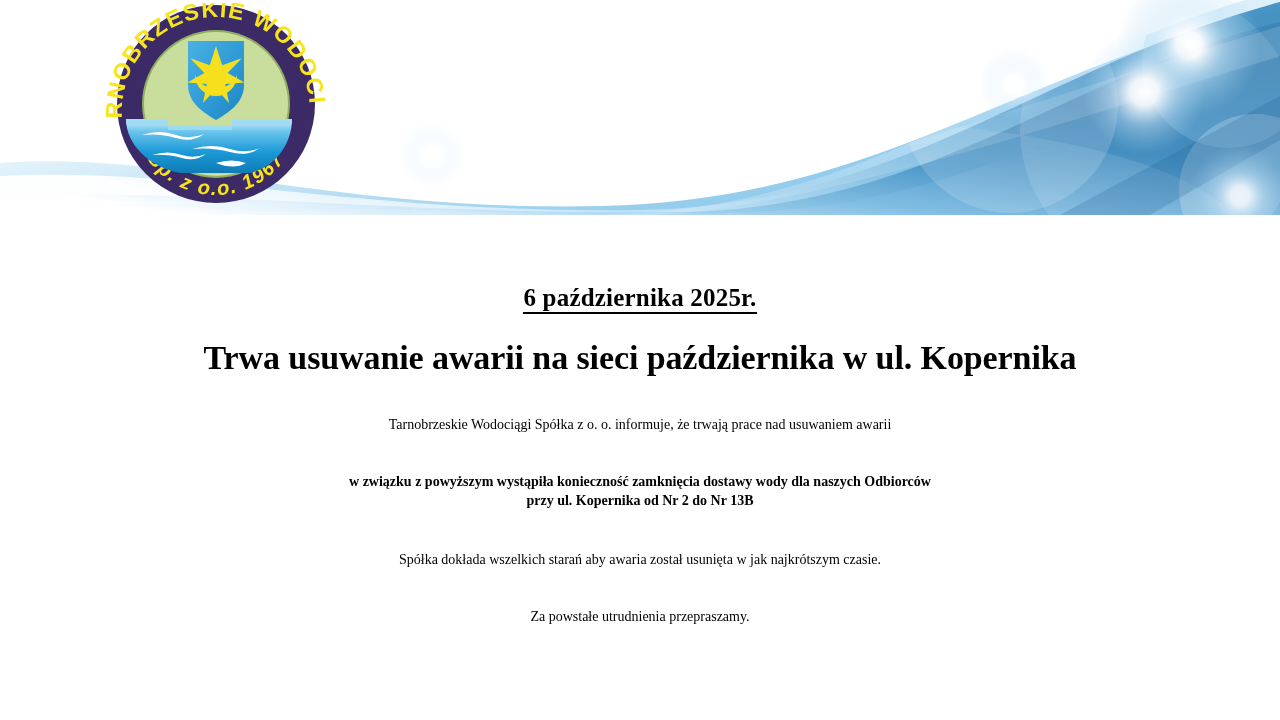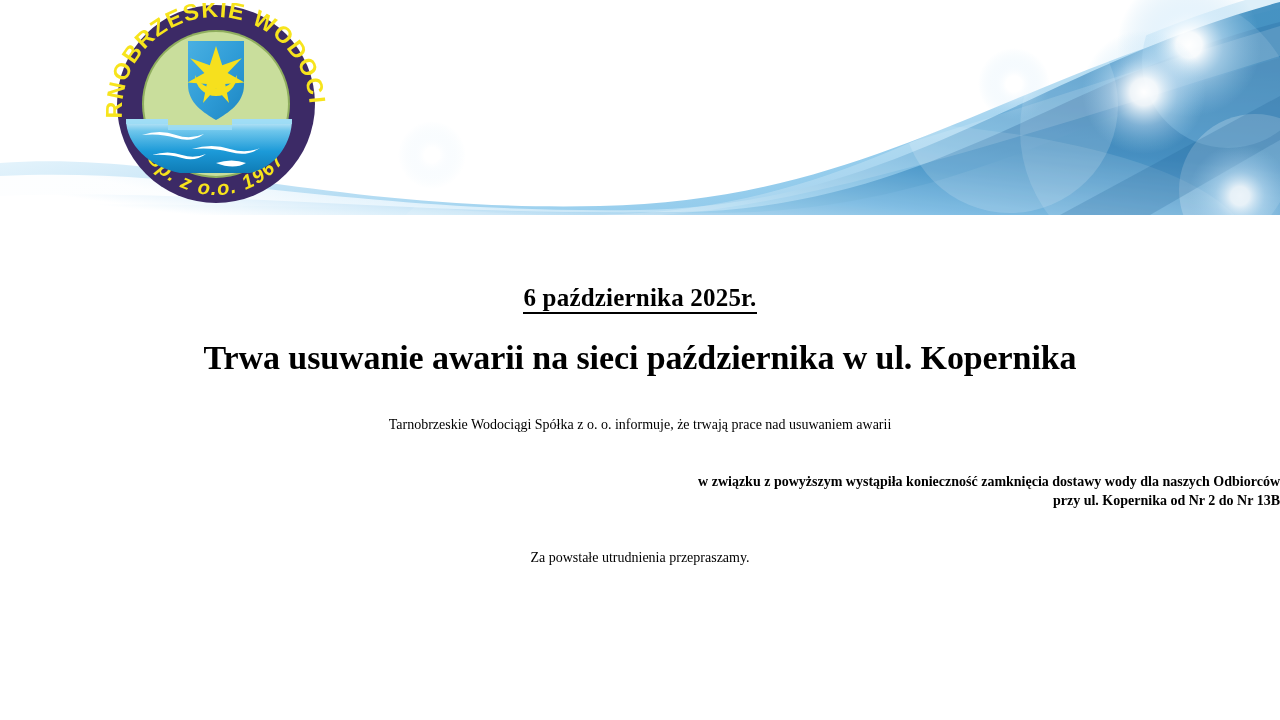--- a/index.html
+++ b/index.html
@@ -82,21 +82,20 @@
   }
 
   .para {
     margin: 0;
     font-size: 14px;
     line-height: 1.36;
     font-weight: normal;
   }
   .para.strong {
     font-weight: bold;
-    text-align: right;
   }
   .p-intro   { margin-top: 38px; }
   .p-notice  { margin-top: 38px; }
   .p-effort  { margin-top: 40px; }
   .p-apology { margin-top: 38px; }
 </style>
 </head>
 <body>
 
 <div id="banner">
@@ -241,16 +240,17 @@
     <span class="ul">6 października 2025r.</span>
   </p>
 
   <h1 class="headline">Trwa usuwanie awarii na sieci października w ul. Kopernika</h1>
 
   <p class="para p-intro">Tarnobrzeskie Wodociągi Spółka z o. o. informuje, że trwają prace nad usuwaniem awarii</p>
 
   <p class="para strong p-notice">w związku z powyższym wystąpiła konieczność zamknięcia dostawy wody dla naszych Odbiorców</p>
   <p class="para strong">przy ul. Kopernika od Nr 2 do Nr 13B</p>
 
+  <p class="para p-effort">Spółka dokłada wszelkich starań aby awaria został usunięta w jak najkrótszym czasie.</p>
 
   <p class="para p-apology">Za powstałe utrudnienia przepraszamy.</p>
 
 </main>
 
 </body></html>

